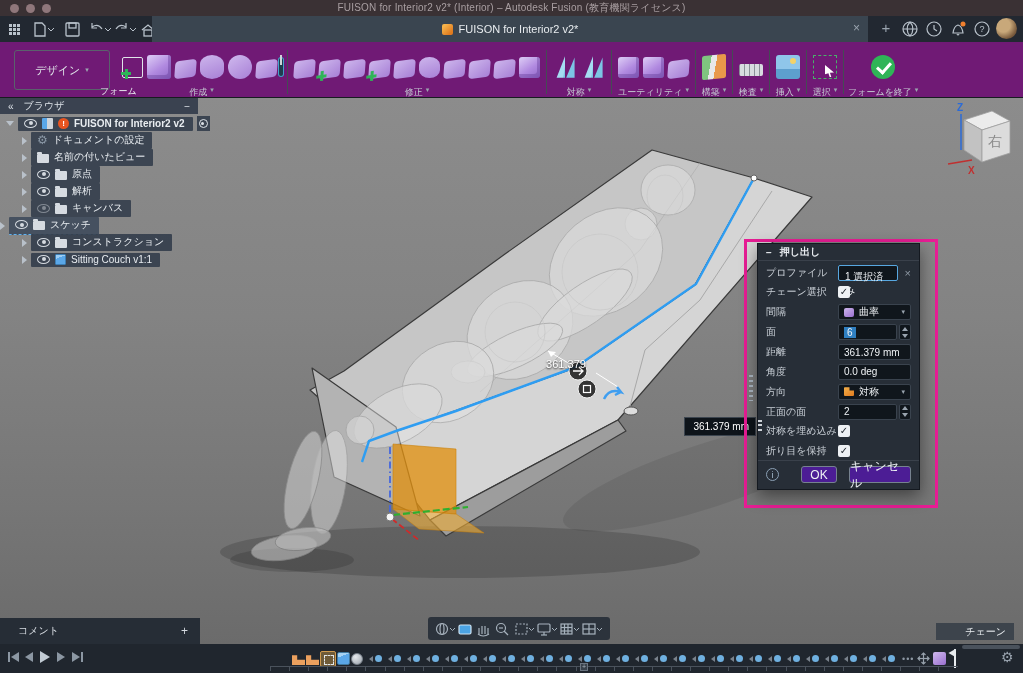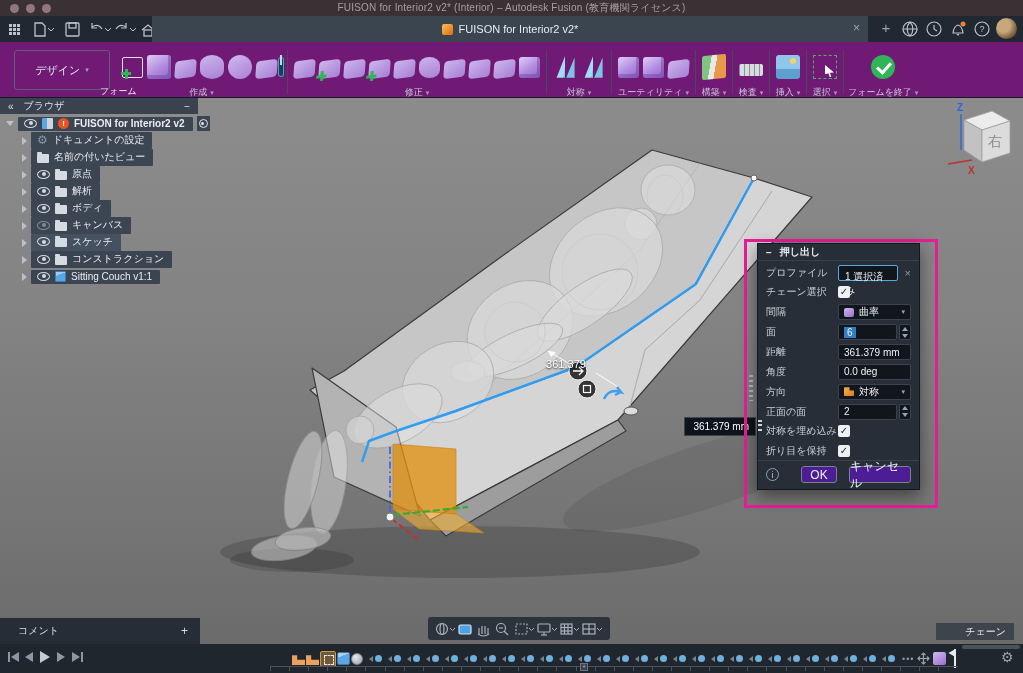--- a/index.html
+++ b/index.html
@@ -26,21 +26,21 @@
             background:radial-gradient(circle at 35% 35%, #c8a87a 0 35%, #7a5c3e 70%, #4e3a28 100%); }
   
   .ribbon { position:absolute; left:0; top:42px; width:1023px; height:56px; background:#701a75;
             border-bottom:1px solid #171b20; display:flex; align-items:flex-start; }
   .ws-btn { margin:8px 10px 0 14px; width:96px; height:40px; border:1px solid #5a626c; border-radius:3px;
             display:flex; align-items:center; justify-content:center; gap:5px; font-size:11px; color:#dfe4e9; }
   .form-tab { position:absolute; left:96px; top:42px; font-size:9px; color:#e8ecef; padding:1px 4px;
               border-bottom:2px solid #fff; z-index:2; }
   .rgroup { display:flex; flex-direction:column; align-items:center; margin-top:10px; }
   .ricons { display:flex; align-items:center; height:30px; }
-  .rlabel { margin-top:4px; font-size:9px; color:#c4cad2; display:flex; gap:3px; align-items:center; }
+  .rlabel { margin-top:4px; font-size:9px; color:#c4cad2; display:flex; gap:3px; align-items:flex-start; }
   .rsep { width:1px; height:44px; background:#454b54; margin:8px 4px 0 4px; }
   .caret { font-size:7px; color:#9aa4af; }
   .ic { position:relative; width:24px; height:24px; margin:0 2px; border-radius:3px; }
   .ic.sm { width:21px; height:21px; }
   .ic.p1 { background:linear-gradient(145deg,#d6c2f2 10%,#b18ae0 55%,#9068c8 100%); box-shadow:inset -3px -4px 0 rgba(90,50,140,.35); }
   .ic.p2 { background:linear-gradient(160deg,#cdb6ec,#a77fd6); border-radius:50% / 38%; }
   .ic.p3 { background:linear-gradient(145deg,#d0baee,#a77fd6); border-radius:50%; }
   .ic.p4 { background:linear-gradient(145deg,#cdb6ec,#a77fd6); transform:skewX(-12deg) rotate(-8deg); border-radius:4px; height:18px; margin-top:3px; }
   .ic.outline { background:transparent; border:1.5px solid #dfe4e9; border-radius:2px; }
   .ic.cyanpair { background:linear-gradient(100deg,#a5dcf2 48%,#7cc4e4 52%); clip-path:polygon(15% 95%,50% 5%,50% 95%,55% 95%,90% 10%,90% 95%); }
@@ -488,34 +488,26 @@
       <span class="tri-r"></span>
       <span class="chip">
           <span class="eye"></span>
         <span class="folder"></span>
         <span>解析</span>
         </span>
     </div>
     <div class="brow" style="margin-left:22px">
       <span class="tri-r"></span>
       <span class="chip">
-          <span class="eye"></span>
-        <span class="folder"></span>
-        <span>ボディ</span>
-        </span>
-    </div>
-    <div class="brow" style="margin-left:22px">
-      <span class="tri-r"></span>
-      <span class="chip">
           <span class="eye off"></span>
         <span class="folder"></span>
         <span>キャンバス</span>
         </span>
     </div>
-    <div class="brow" style="margin-left:22px">
+    <div class="brow" style="">
       <span class="tri-r"></span>
       <span class="chip sel-sketch-chip">
           <span class="eye"></span>
         <span class="folder"></span>
         <span>スケッチ</span>
         </span>
     </div>
     <div class="brow" style="margin-left:22px">
       <span class="tri-r"></span>
       <span class="chip">

